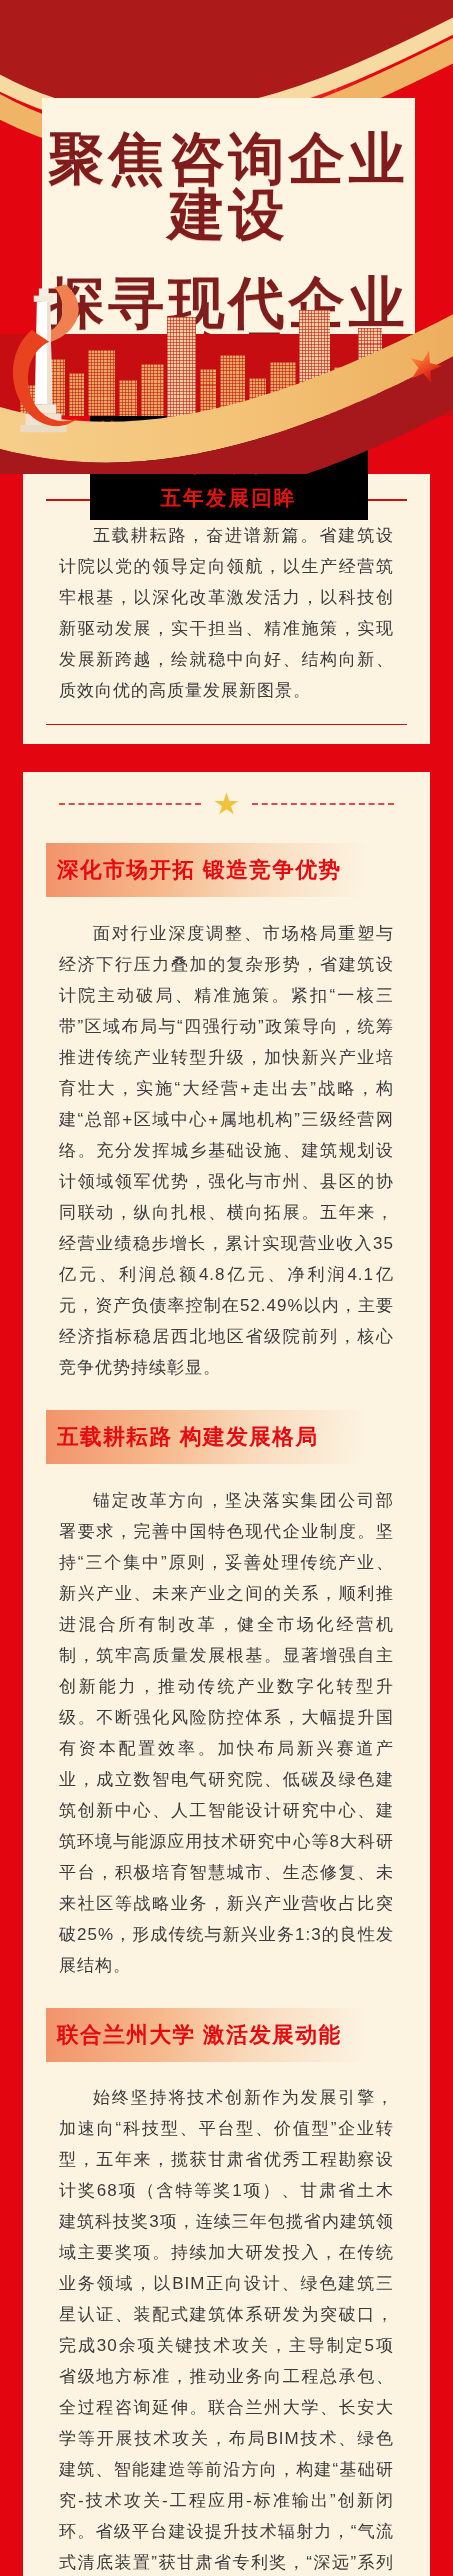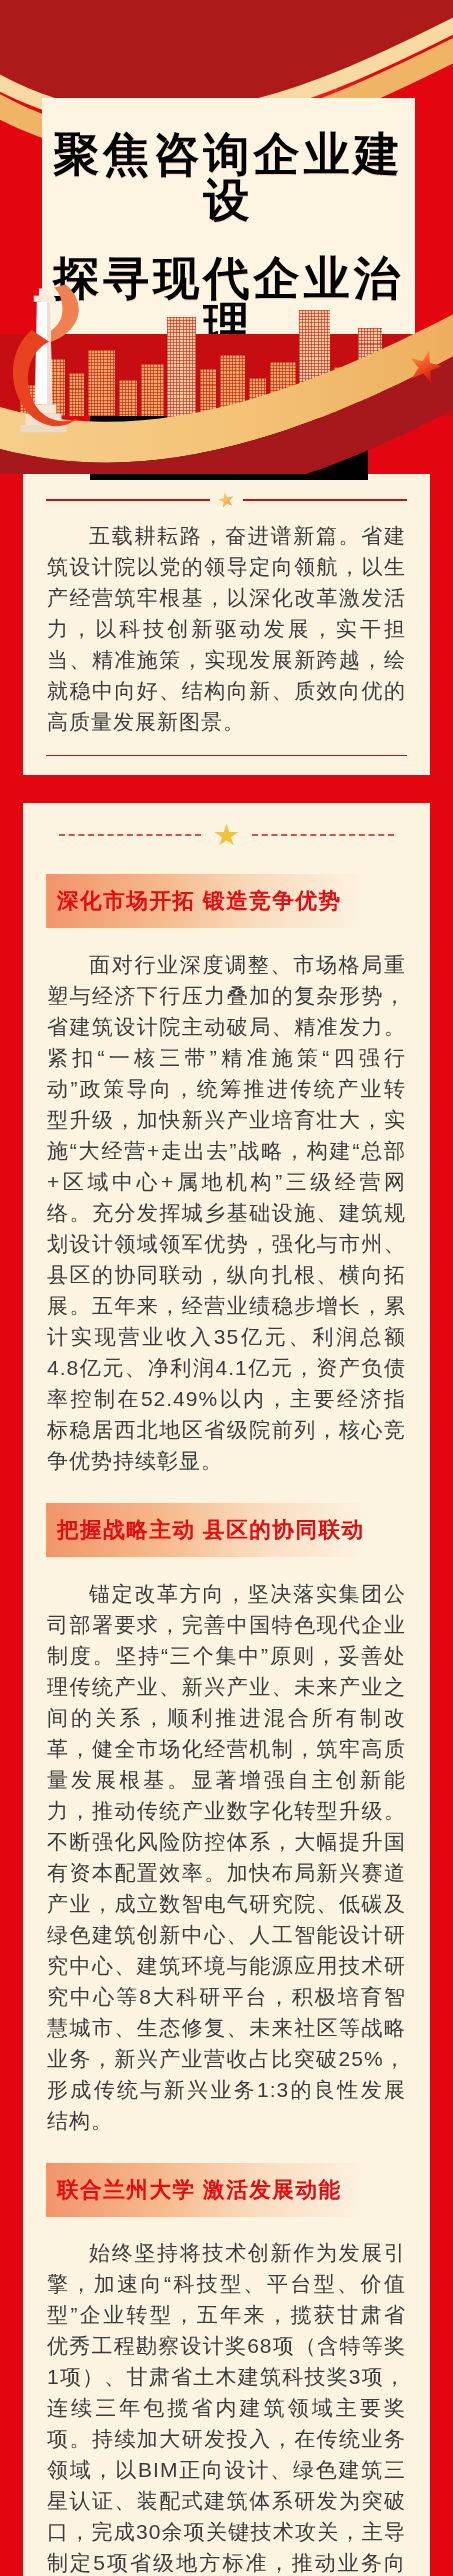--- a/index.html
+++ b/index.html
@@ -23,21 +23,21 @@
     width:155px;height:155px;border-radius:50%;
     border:2.6px solid rgba(255,90,70,.35);
     display:flex;align-items:center;justify-content:center;
   }
   .emblem-star{font-size:62px;color:rgba(187,4,10,.75);line-height:1;}
   .title-panel{
     position:absolute;left:42px;top:98px;width:373px;height:242px;
     background:#FDF4E1;z-index:2;text-align:center;box-sizing:border-box;padding-top:33px;
   }
   .main-title{
-    font-size:46px;font-weight:bold;color:#000000;letter-spacing:4.1px;line-height:1;
+    font-size:56px;font-weight:bold;color:#7f1d1d;letter-spacing:4.1px;line-height:1;
     text-shadow:0 1px 0 rgba(180,10,5,.15);
   }
   .main-title + .main-title{margin-top:32px;}
   .subtitle-band{
     width:278px;margin:20.6px auto 0;background:#000000;
     padding:9.3px 0 8.2px;
   }
   .subtitle-1{font-size:23px;font-weight:bold;color:#E3140F;letter-spacing:1px;}
   .subtitle-2{font-size:20.6px;font-weight:bold;color:#E3140F;margin-top:5.2px;letter-spacing:2.1px;}
   .skyline-band{
@@ -75,22 +75,22 @@
     transform:rotate(-12deg);
   }
   .divider-dashed{display:flex;align-items:center;}
   .divider-dashed .dash{flex:1;border-top:2.1px dashed #E24A4A;margin:0 13.4px;}
   .star-flat{
     width:25px;height:24px;flex:0 0 auto;
     clip-path:polygon(50% 0%,61% 35%,98% 35%,68% 57%,79% 91%,50% 70%,21% 91%,32% 57%,2% 35%,39% 35%);
     background:#F1C23B;
   }
   .body-text{
-    font-size:21px;line-height:31px;color:#3B3B3B;
-    text-align:justify;letter-spacing:1px;text-indent:2em;margin:1px;
+    font-size:17px;line-height:31px;color:#3B3B3B;
+    text-align:justify;letter-spacing:1px;text-indent:2em;margin:13px;
   }
   .intro-card .body-text{margin-top:12.4px;}
   .bottom-line{height:1.5px;background:#C8100E;margin-top:17.5px;}
   .section{margin-top:27px;}
   .sec-heading{
     height:54px;line-height:54px;margin-bottom:20.6px;
     font-size:21.6px;font-weight:bold;color:#E60A10;letter-spacing:1.5px;
     padding-left:11px;
     background:linear-gradient(95deg,#F2936B 0%,#F6B98C 32%,rgba(246,200,160,.55) 58%,rgba(252,243,225,0) 88%);
   }
@@ -182,25 +182,25 @@
 
   <div class="card main-card">
     <div class="divider-dashed">
       <div class="dash"></div>
       <div class="star-flat"></div>
       <div class="dash"></div>
     </div>
 
     <div class="section">
       <div class="sec-heading">深化市场开拓 锻造竞争优势</div>
-      <p class="body-text">面对行业深度调整、市场格局重塑与经济下行压力叠加的复杂形势，省建筑设计院主动破局、精准发力。紧扣“一核三带”精准施策“四强行动”政策导向，统筹推进传统产业转型升级，加快新兴产业培育壮大，实施“大经营+走出去”战略，构建“总部+区域中心+属地机构”三级经营网络。充分发挥城乡基础设施、建筑规划设计领域领军优势，强化与市州、县区的协同联动，纵向扎根、横向拓展。五年来，经营业绩稳步增长，累计实现营业收入35亿元、利润总额4.8亿元、净利润4.1亿元，资产负债率控制在52.49%以内，主要经济指标稳居西北地区省级院前列，核心竞争优势持续彰显。</p>
+      <p class="body-text">面对行业深度调整、市场格局重塑与经济下行压力叠加的复杂形势，省建筑设计院主动破局、精准施策。紧扣“一核三带”区域布局与“四强行动”政策导向，统筹推进传统产业转型升级，加快新兴产业培育壮大，实施“大经营+走出去”战略，构建“总部+区域中心+属地机构”三级经营网络。充分发挥城乡基础设施、建筑规划设计领域领军优势，强化与市州、县区的协同联动，纵向扎根、横向拓展。五年来，经营业绩稳步增长，累计实现营业收入35亿元、利润总额4.8亿元、净利润4.1亿元，资产负债率控制在52.49%以内，主要经济指标稳居西北地区省级院前列，核心竞争优势持续彰显。</p>
     </div>
 
     <div class="section">
-      <div class="sec-heading">把握战略主动 县区的协同联动</div>
+      <div class="sec-heading">五载耕耘路 构建发展格局</div>
       <p class="body-text">锚定改革方向，坚决落实集团公司部署要求，完善中国特色现代企业制度。坚持“三个集中”原则，妥善处理传统产业、新兴产业、未来产业之间的关系，顺利推进混合所有制改革，健全市场化经营机制，筑牢高质量发展根基。显著增强自主创新能力，推动传统产业数字化转型升级。不断强化风险防控体系，大幅提升国有资本配置效率。加快布局新兴赛道产业，成立数智电气研究院、低碳及绿色建筑创新中心、人工智能设计研究中心、建筑环境与能源应用技术研究中心等8大科研平台，积极培育智慧城市、生态修复、未来社区等战略业务，新兴产业营收占比突破25%，形成传统与新兴业务1:3的良性发展结构。</p>
     </div>
 
     <div class="section">
       <div class="sec-heading">联合兰州大学 激活发展动能</div>
       <p class="body-text">始终坚持将技术创新作为发展引擎，加速向“科技型、平台型、价值型”企业转型，五年来，揽获甘肃省优秀工程勘察设计奖68项（含特等奖1项）、甘肃省土木建筑科技奖3项，连续三年包揽省内建筑领域主要奖项。持续加大研发投入，在传统业务领域，以BIM正向设计、绿色建筑三星认证、装配式建筑体系研发为突破口，完成30余项关键技术攻关，主导制定5项省级地方标准，推动业务向工程总承包、全过程咨询延伸。联合兰州大学、长安大学等开展技术攻关，布局BIM技术、绿色建筑、智能建造等前沿方向，构建“基础研究-技术攻关-工程应用-标准输出”创新闭环。省级平台建设提升技术辐射力，“气流式清底装置”获甘肃省专利奖，“深远”系列数智化产品获批国家注册商标，公司人工智能与智慧应用领域迈入深度协同新阶段，实现从单点突破到体系化创新的跨越式发展。</p>
     </div>
 
   </div>
 

